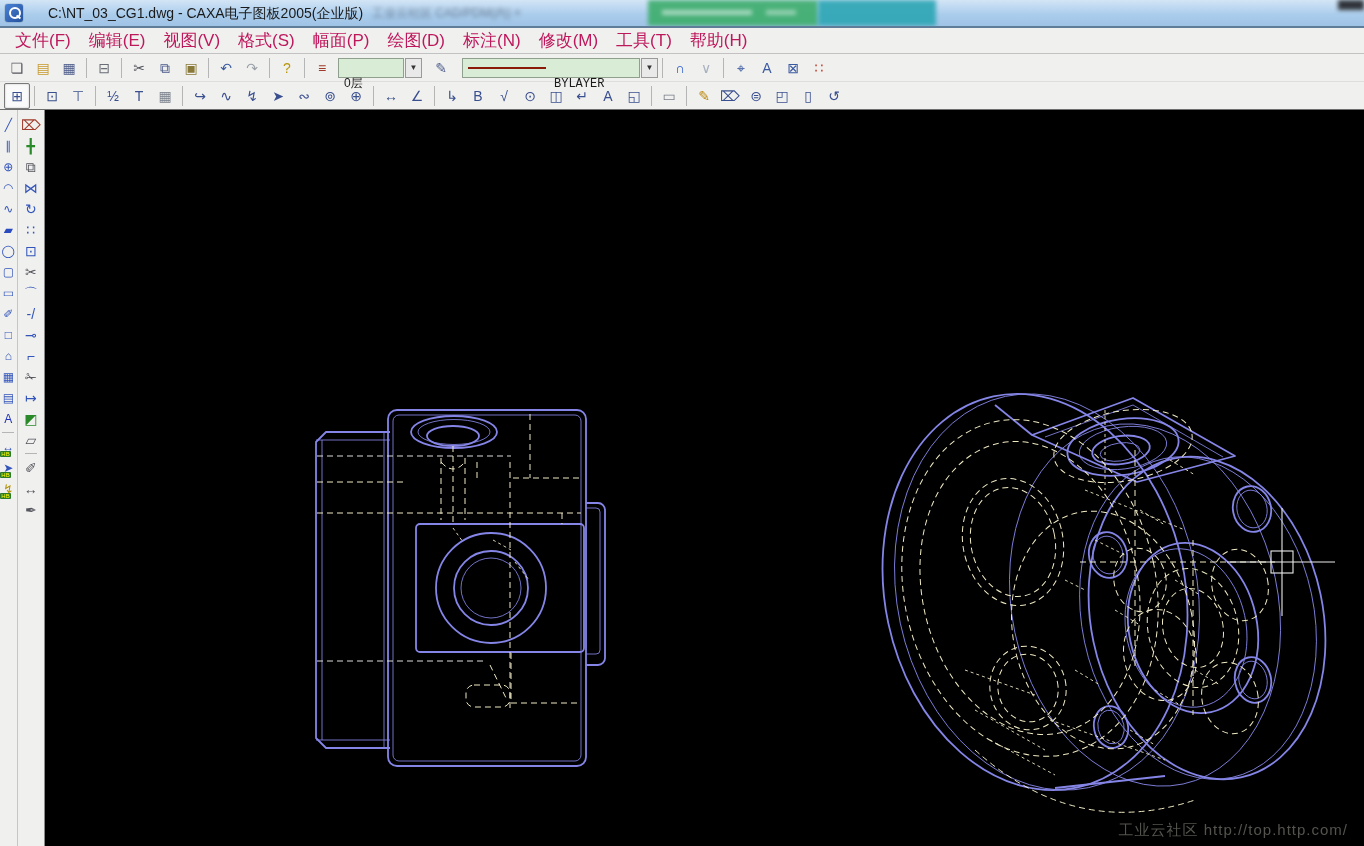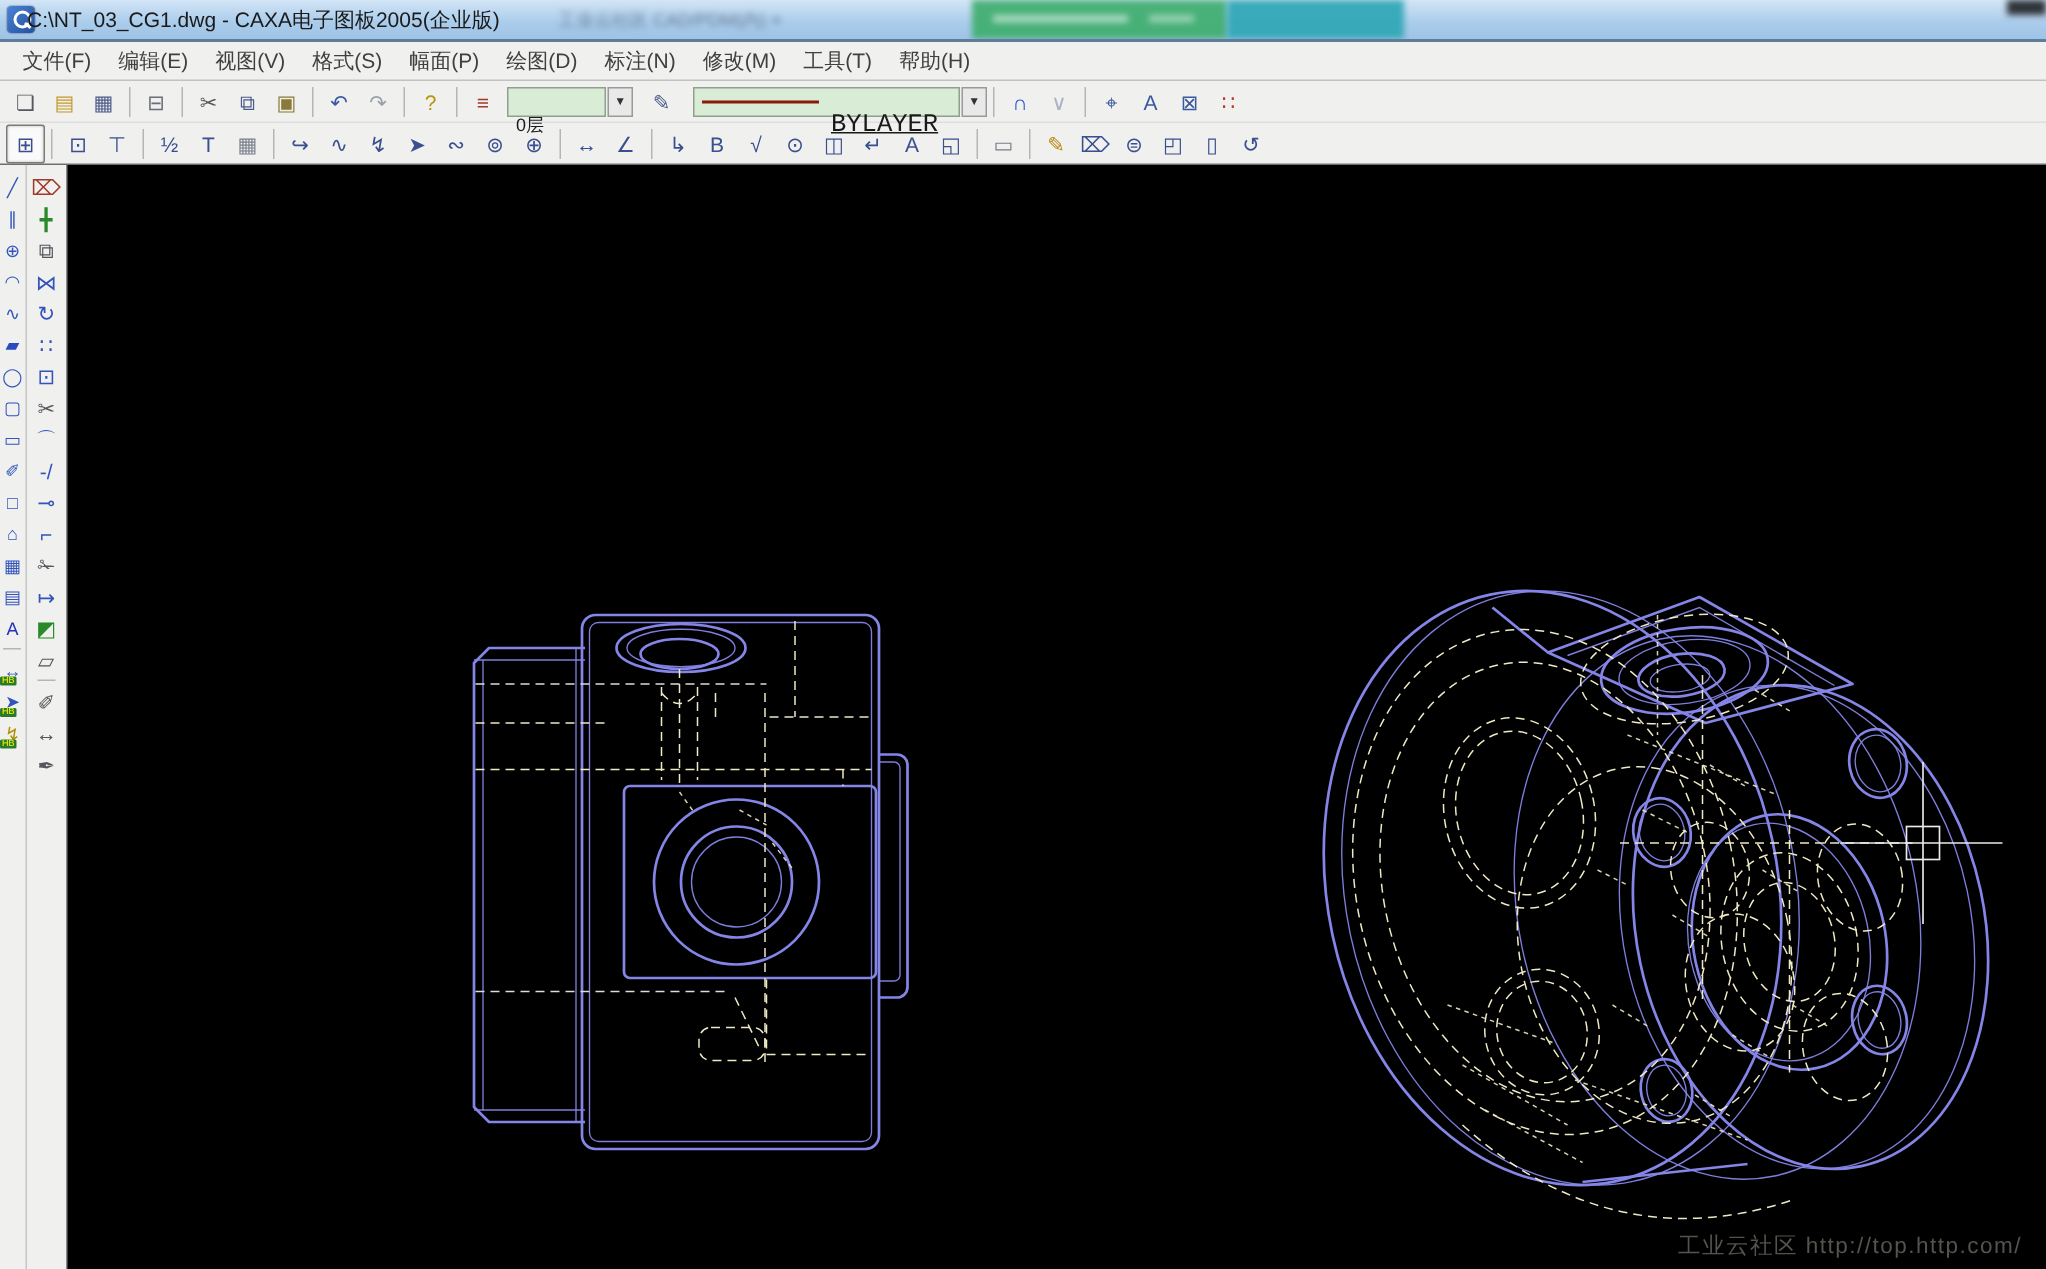--- a/index.html
+++ b/index.html
@@ -7,50 +7,50 @@
     font-family:"Liberation Sans",sans-serif;background:#000;}
 
   
   .titlebar{position:relative;height:28px;
     background:linear-gradient(#d3e5f6,#abcdec 55%,#9fc3e6);
     border-bottom:2px solid #5f7d99;box-sizing:border-box;overflow:hidden;}
   .appicon{position:absolute;left:5px;top:4px;width:18px;height:18px;border-radius:3px;
     background:linear-gradient(135deg,#4a82d6,#24509c);box-shadow:0 0 1px #123;}
   .appicon .lens{position:absolute;left:4px;top:3px;width:8px;height:8px;border:2px solid #fff;border-radius:50%;}
   .appicon .handle{position:absolute;left:11px;top:12px;width:5px;height:2px;background:#fff;transform:rotate(40deg);}
-  .title-text{position:absolute;left:18px;top:5px;font-size:14px;color:#1a1a1a;white-space:nowrap;}
+  .title-text{position:absolute;left:48px;top:5px;font-size:14px;color:#1a1a1a;white-space:nowrap;}
   .ghost{position:absolute;top:0;height:26px;filter:blur(2px);}
   .ghost-tab{left:372px;width:265px;color:rgba(45,55,75,.55);font-size:12px;line-height:26px;white-space:nowrap;overflow:hidden;}
   .ghost-green{left:648px;width:170px;background:var(--accent-green);opacity:.92;}
   .ghost-teal{left:818px;width:118px;background:var(--accent-teal);opacity:.92;}
   .ghost-green .mark{position:absolute;top:10px;left:14px;width:90px;height:5px;background:rgba(255,255,255,.55);}
   .ghost-green .mark2{position:absolute;top:10px;left:118px;width:30px;height:5px;background:rgba(255,255,255,.45);}
   .ghost-dark{right:0;width:26px;height:10px;background:#30343a;}
 
   
   .menubar{height:26px;background:var(--menubar);border-bottom:1px solid #c2c2c2;
     display:flex;align-items:center;padding-left:6px;box-sizing:border-box;}
-  .menu-item{padding:21px 9px;font-size:14px;color:#404040;cursor:default;}
+  .menu-item{padding:21px 9px;font-size:17px;color:#be185d;cursor:default;}
 
   
   .toolbar{height:28px;background:var(--toolbar);display:flex;align-items:center;
     padding-left:4px;box-sizing:border-box;}
   .toolbar1{border-bottom:1px solid #dedede;}
   .toolbar2{border-bottom:1px solid #6e6e6e;}
   .tbtn{width:24px;height:24px;display:flex;align-items:center;justify-content:center;
     border:1px solid transparent;border-radius:2px;flex:0 0 auto;position:relative;}
   .tbtn.pressed{border:1px solid #7a7a7a;background:#fafafa;box-shadow:inset 0 0 2px #bbb;}
   .glyph{font-size:14px;line-height:1;color:#3a4f8f;}
   .tsep{width:1px;height:20px;background:#b5b5b5;margin:0 4px;flex:0 0 auto;}
   .combo{height:20px;background:var(--combo-bg);border:1px solid #8fa08f;
     display:flex;align-items:center;padding:0 5px;margin-left:3px;box-sizing:border-box;}
   .combo-layer{width:66px;}
   .combo-line{width:178px;margin-left:8px;}
   .combo-text{font-size:12px;color:#1a1a1a;white-space:nowrap;margin-top:32px;}
-  .combo-mono{font-family:"Liberation Mono",monospace;font-size:17px;text-decoration:underline;}
+  .combo-mono{font-family:"Liberation Mono",monospace;font-size:12px;}
   .combo-arrow{width:17px;height:20px;margin-left:1px;border:1px solid #9a9a9a;background:#e9e9e9;
     display:flex;align-items:center;justify-content:center;padding:0;}
   .combo-arrow .glyph{font-size:8px;color:#333;}
   .line-swatch{width:78px;height:2px;background:var(--byLayer-line);margin-right:8px;flex:0 0 auto;}
 
   
   .workspace{position:relative;height:736px;display:flex;}
   .sidebar{width:45px;background:var(--toolbar);border-right:1px solid #8a8a8a;
     display:flex;box-sizing:border-box;}
   .side-col{display:flex;flex-direction:column;align-items:center;padding-top:4px;}

